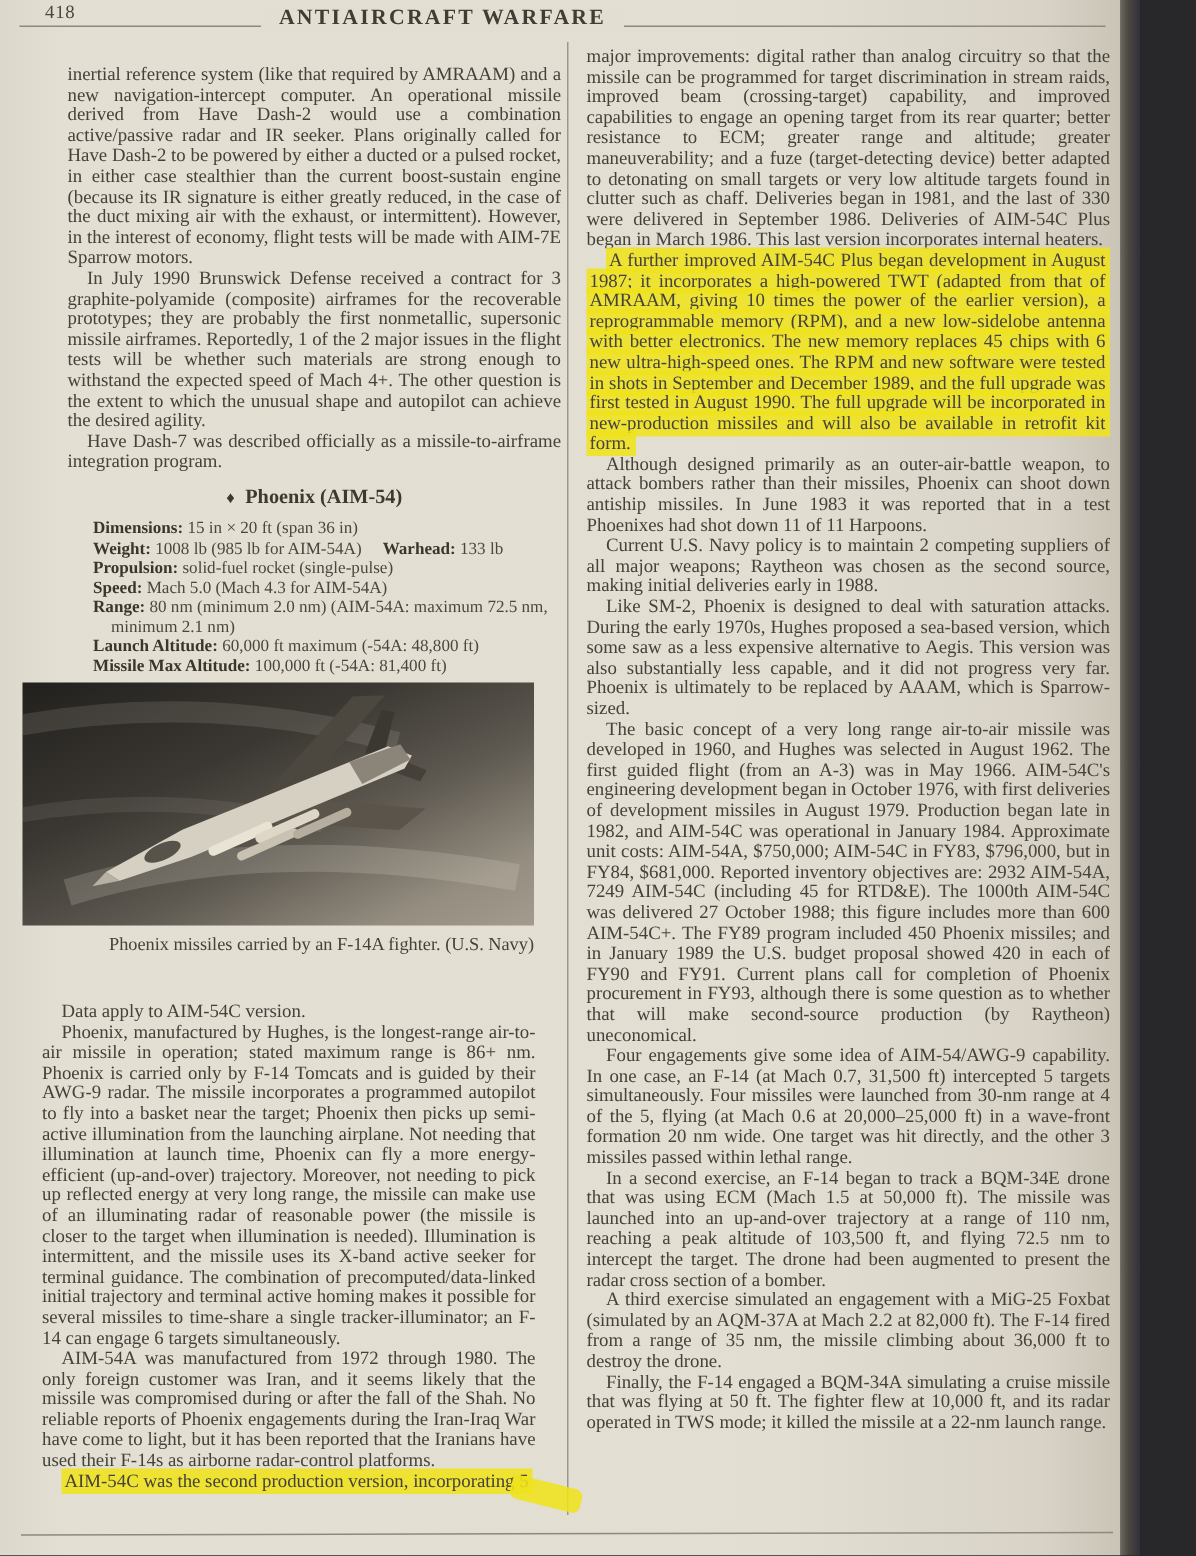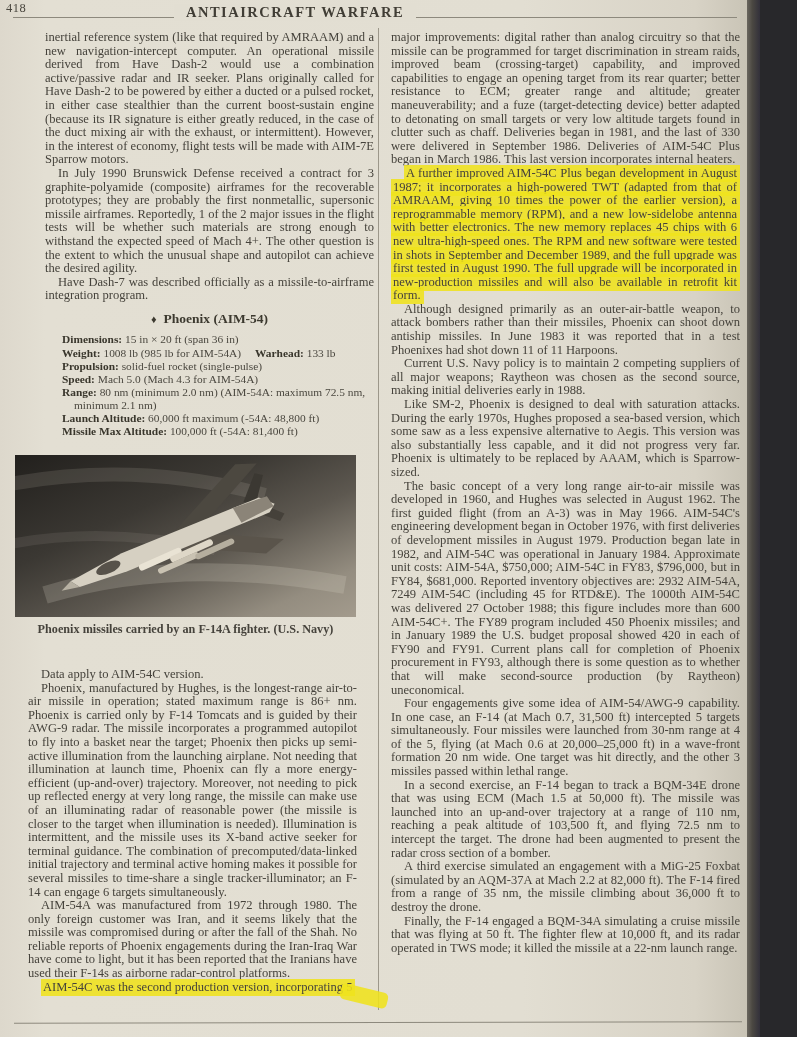--- a/index.html
+++ b/index.html
@@ -14,33 +14,33 @@
     position:absolute;left:0;top:0;width:747px;height:1037px;
     background:linear-gradient(90deg,#ddd8cc 0%,#e3dfd3 6%,#e2ded2 70%,#d8d3c6 93%,#c9c4b6 100%);
   }
   .page-edge{
     position:absolute;left:747px;top:0;width:13px;height:1037px;
     background:linear-gradient(90deg,#6b675f 0%,#4b4842 40%,#32303a 100%);
   }
   
   .header-rule{position:absolute;left:13px;top:17px;width:724px;height:1px;background:#8d897d;}
   .page-num{
-    position:absolute;left:6px;top:1px;font-size:12.5px;color:#4a473f;
+    position:absolute;left:30px;top:1px;font-size:12.5px;color:#4a473f;
     letter-spacing:.5px;background:transparent;
   }
   .header-title{
     position:absolute;left:0;top:3px;width:590px;text-align:center;pointer-events:none;
   }
   .header-title span{
     display:inline-block;background:#e2ded2;padding:0 12px;
     font-size:14.5px;font-weight:bold;letter-spacing:1.5px;color:#403d35;
   }
   
   .col{position:absolute;font-size:12.55px;line-height:13.6px;text-align:justify;color:#45423b;}
-  .col-left-top{left:45px;top:31px;width:329px;}
+  .col-left-top{left:45px;top:43px;width:329px;}
   .col-left-bottom{left:28px;top:668px;width:329px;}
   .col-right{left:391px;top:31px;width:349px;}
   .col p{margin:0;}
   .ind{text-indent:13px;}
   .col-divider{position:absolute;left:378px;top:28px;height:982px;width:1px;background:#9c978a;}
   
   .sec-head{margin:9px 0 7px 0;font-size:13.5px;font-weight:bold;color:#3c392f;text-align:center;}
   .sec-head .diamond{font-size:11px;margin-right:7px;}
   
   .specs{margin-top:2px;padding-left:17px;font-size:11.4px;line-height:13.1px;text-align:left;color:#4a473f;}
@@ -48,21 +48,21 @@
   .spec b{color:#39362c;}
   .spec .l2{margin-left:14px;}
   
   .photo{
     position:absolute;left:15px;top:455px;width:341px;height:162px;
     background:linear-gradient(155deg,#22201d 0%,#3b3833 35%,#5d5850 60%,#8a postfix 0%,#948d80 85%,#a39b8d 100%);
     background:linear-gradient(155deg,#22201d 0%,#3b3833 35%,#5d5850 60%,#948d80 85%,#a39b8d 100%);
     overflow:hidden;
   }
   .photo svg{display:block;}
-  .caption{position:absolute;left:15px;top:622px;width:341px;font-size:12.2px;color:#45423b;text-align:center;font-weight:bold;}
+  .caption{position:absolute;left:15px;top:622px;width:341px;font-size:12.2px;color:#45423b;text-align:right;}
   
   .hl{
     background:rgba(239,226,28,.88);
     box-decoration-break:clone;-webkit-box-decoration-break:clone;
     padding:1px 3px 2px 2px;
   }
   .hl-swipe{
     position:absolute;left:340px;top:988px;width:48px;height:16px;
     background:rgba(239,226,28,.88);border-radius:5px;transform:rotate(14deg);
   }

